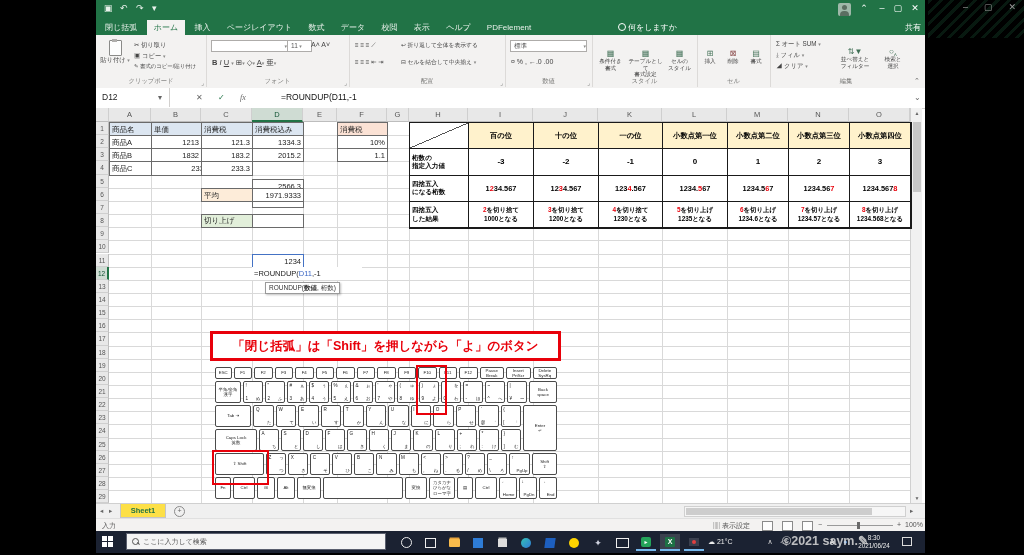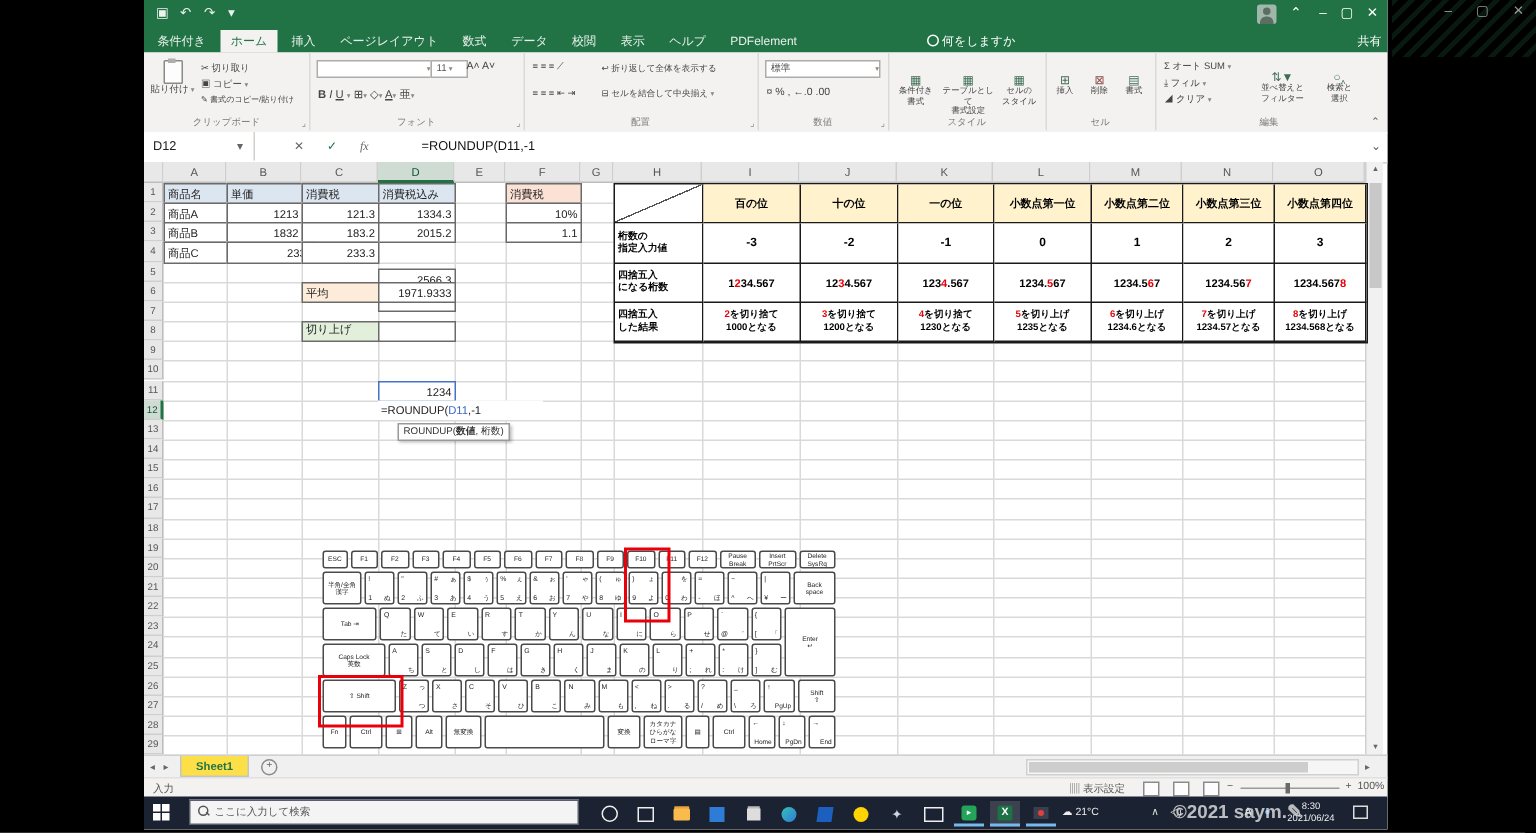--- a/index.html
+++ b/index.html
@@ -136,21 +136,21 @@
       <div id="avatar"></div>
       <span class="tbtn" style="left:760px">⌃</span>
       <span class="tbtn" style="left:778px">–</span>
       <span class="tbtn" style="left:794px">▢</span>
       <span class="tbtn" style="left:811px">✕</span>
     </div>
 
     <div class="abs" id="tabbar">
       <div id="tellme" style="left:522px"><span class="bulb"></span><span>何をしますか</span></div>
       <div id="share">共有</div>
-    <div class="rtab" style="left: 2px;">条件付き</div>
+    <div class="rtab" style="left: 2px;">閉じ括弧</div>
         <div class="rtab active" style="left: 50.8px;">ホーム</div>
         <div class="rtab" style="left: 91.4px;">挿入</div>
         <div class="rtab" style="left: 123.8px;">ページレイアウト</div>
         <div class="rtab" style="left: 205.4px;">数式</div>
         <div class="rtab" style="left: 237.8px;">データ</div>
         <div class="rtab" style="left: 278.4px;">校閲</div>
         <div class="rtab" style="left: 310.8px;">表示</div>
         <div class="rtab" style="left: 343.2px;">ヘルプ</div>
         <div class="rtab" style="left: 383.8px;">PDFelement</div>
       </div>
@@ -394,20 +394,21 @@
           <span><span class="red">6</span>を切り上げ<br>1234.6となる</span>
         </div>
         <div class="dt res">
           <span><span class="red">7</span>を切り上げ<br>1234.57となる</span>
         </div>
         <div class="dt res">
           <span><span class="red">8</span>を切り上げ<br>1234.568となる</span>
         </div>
       </div>
 
+    <div id="ann">「閉じ括弧」は「Shift」を押しながら「よ」のボタン</div>
 
     <div id="kb">
         <div class="krow" style="top: 0px; height: 12px;">
           <div class="key" style="flex-basis: 16px;">
             <div class="cap">ESC</div>
           </div>
           <div class="key" style="flex-basis: 18px;">
             <div class="cap">F1</div>
           </div>
           <div class="key" style="flex-basis: 18px;">

